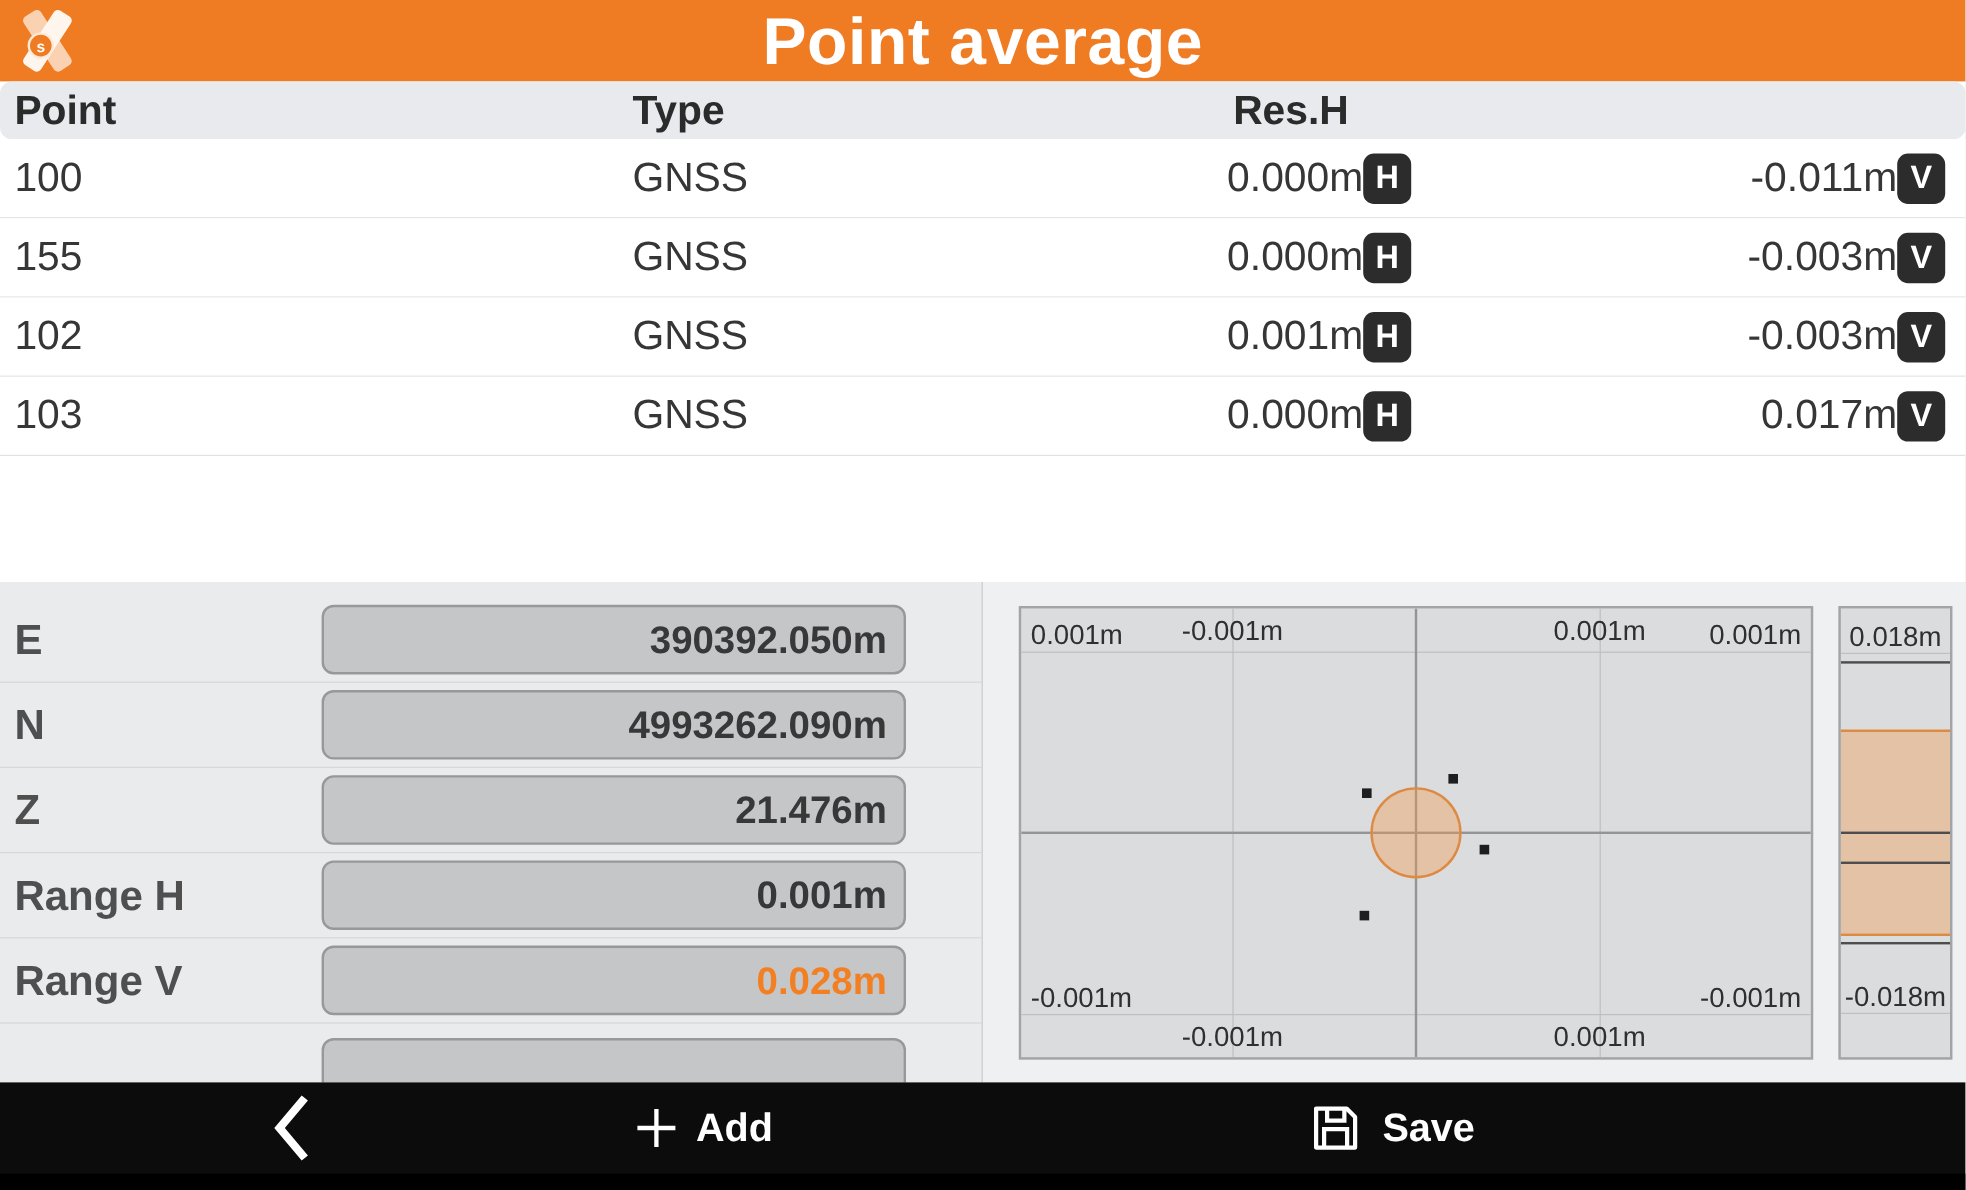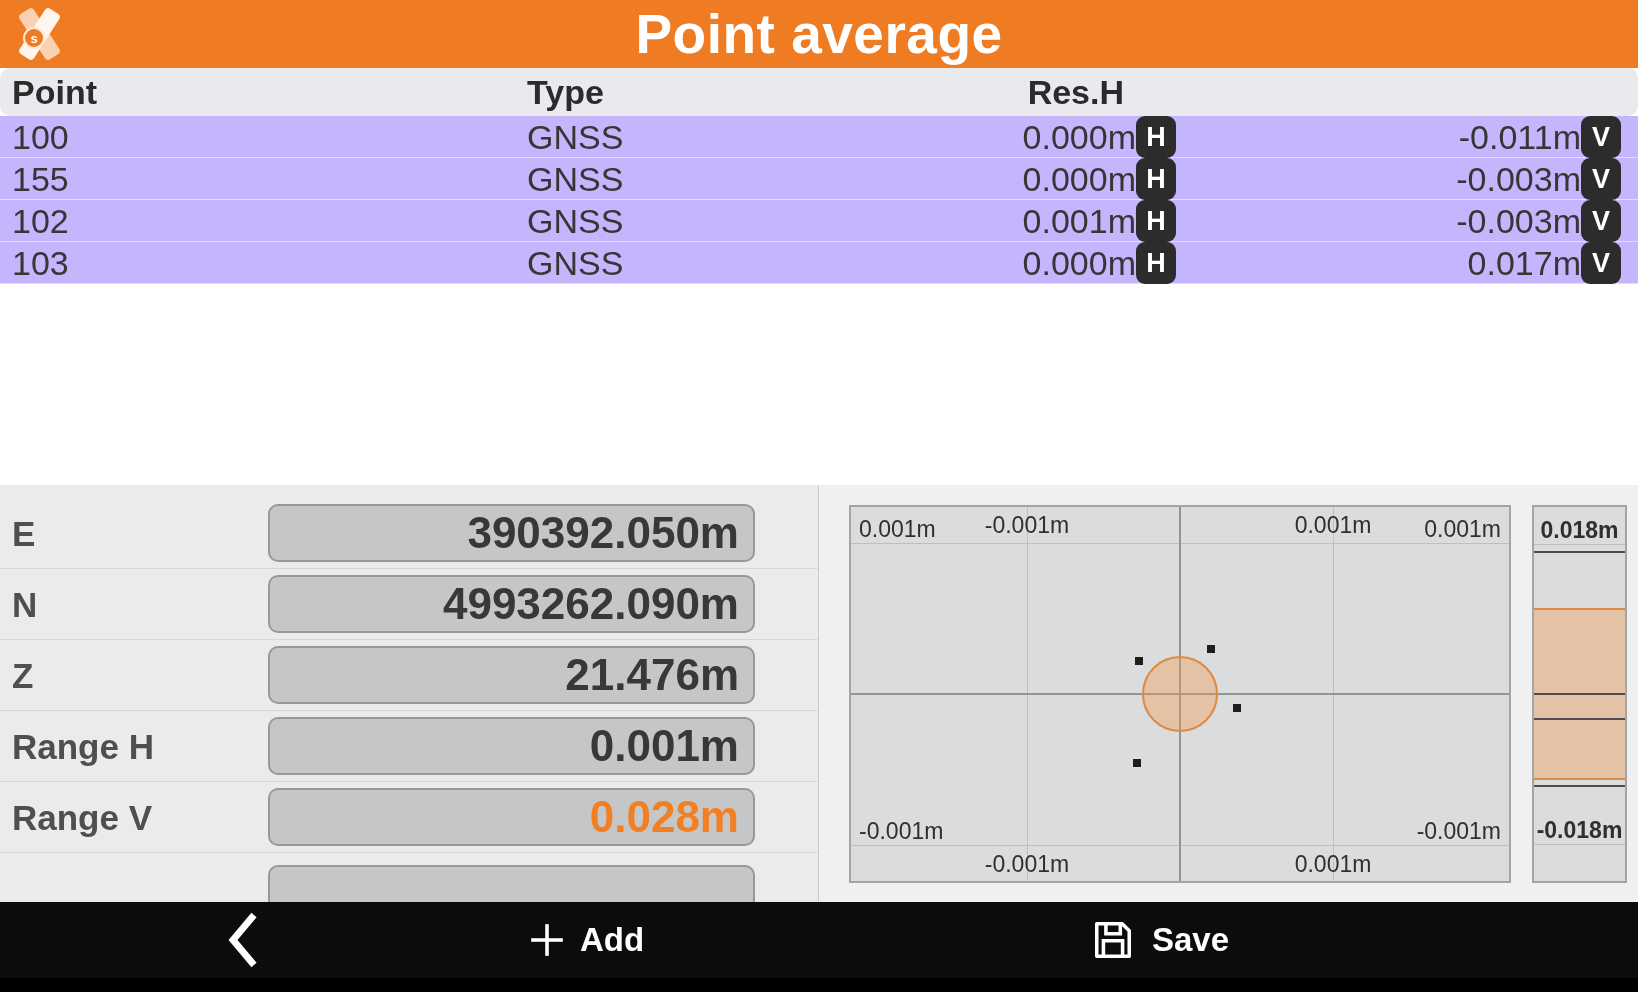--- a/index.html
+++ b/index.html
@@ -22,50 +22,50 @@
   
   .list-area { position:absolute; left:0; top:68px; width:1638px; height:417px; background:#FFFFFF; }
   .thead { position:absolute; left:0; top:68px; width:1638px; height:48px; background:#E9EAEE;
     display:grid; grid-template-columns:515px 304px 361px 458px; align-items:center;
     font-weight:bold; font-size:34px; color:#2B2B2B;border-radius:10px; }
   .th-point { padding-left:12px; }
   .th-type  { padding-left:12px; }
   .th-resh  { text-align:right; padding-right:56px; }
   .th-resv  { text-align:right; padding-right:69px; }
   .tbody { position:absolute; left:0; top:116px; width:1638px; }
-  .trow { width:1638px; height:42px; background:#c4b5fd; border-bottom:1px solid #E2E2E2;
+  .trow { width:1638px; height:66px; background:#ffffff; border-bottom:1px solid #E2E2E2;
     display:grid; grid-template-columns:515px 304px 361px 458px; align-items:center;
     font-size:34px; color:#363636; }
   .td-point { padding-left:12px; }
   .td-type  { padding-left:12px; }
   .td-res { display:flex; align-items:center; justify-content:flex-end; gap:0; }
   .td-resh { padding-right:4px; }
   .td-resv { padding-right:17px; }
   .badge { width:40px; height:42px; background:#2C2C2C; border-radius:9px; color:#FFFFFF;
     font-size:27px; font-weight:bold; display:flex; align-items:center; justify-content:center; }
 
   
   .fields-panel { position:absolute; left:0; top:485px; width:818px; height:417px;
     background:#EAEBED; padding-top:13px; overflow:hidden; }
   .field-row { position:relative; height:71px; border-bottom:1px solid #D6D7D9; }
   .field-label { position:absolute; left:12px; top:0; height:71px; display:flex; align-items:center;
     font-size:35px; font-weight:bold; color:#4F4F4F; }
   .field-box { position:absolute; left:268px; top:6px; width:487px; height:58px;
     background:#C5C6C8; border:2px solid #989898; border-radius:10px;
     display:flex; align-items:center; justify-content:flex-end; padding-right:14px; }
-  .field-value { font-size:44px; font-weight:bold; color:#383838; }
+  .field-value { font-size:32px; font-weight:bold; color:#383838; }
   .field-value.highlight { color:#F28022; }
   .field-row.partial { border-bottom:none; }
   .field-row.partial .field-box { top:12px; height:70px; }
 
   .chart-panel { position:absolute; left:818px; top:485px; width:820px; height:417px;
     background:#EFF0F2; border-left:1px solid #C9CACC; }
   .plotbox { position:absolute; background:#DBDCDE; border:2px solid #A3A4A6; overflow:hidden; }
   #scatter { left:30px; top:20px; width:662px; height:378px; }
-  #vbar    { left:713px; top:20px; width:95px;  height:378px;font-weight:bold; }
+  #vbar    { left:713px; top:20px; width:95px;  height:378px; }
   .gl-v { position:absolute; top:0; bottom:0; width:1px; background:#BFBFBF; }
   .gl-h { position:absolute; left:0; right:0; height:1px; background:#BFBFBF; }
   .axis-v { position:absolute; top:0; bottom:0; width:2px; background:#949494; }
   .axis-h { position:absolute; left:0; right:0; height:2px; background:#949494; }
   .plot-label { position:absolute; font-size:23px; color:#2F2F2F; white-space:nowrap; }
   .pt { position:absolute; width:8px; height:8px; background:#1E1E1E; }
   .sigma { position:absolute; border:2px solid #DD8A43; border-radius:50%;
     background:rgba(238,153,77,0.38); }
   .band { position:absolute; left:0; right:0; background:rgba(238,153,77,0.38);
     border-top:2px solid #DD8A43; border-bottom:2px solid #DD8A43; }

